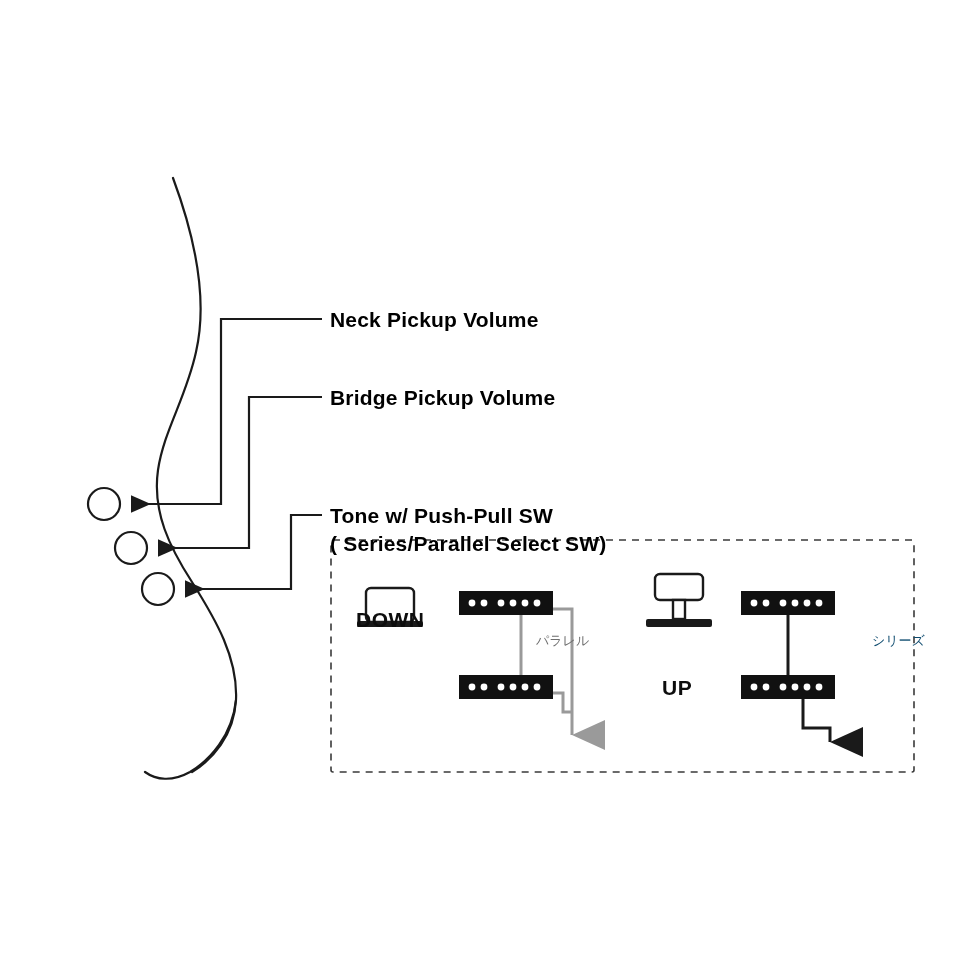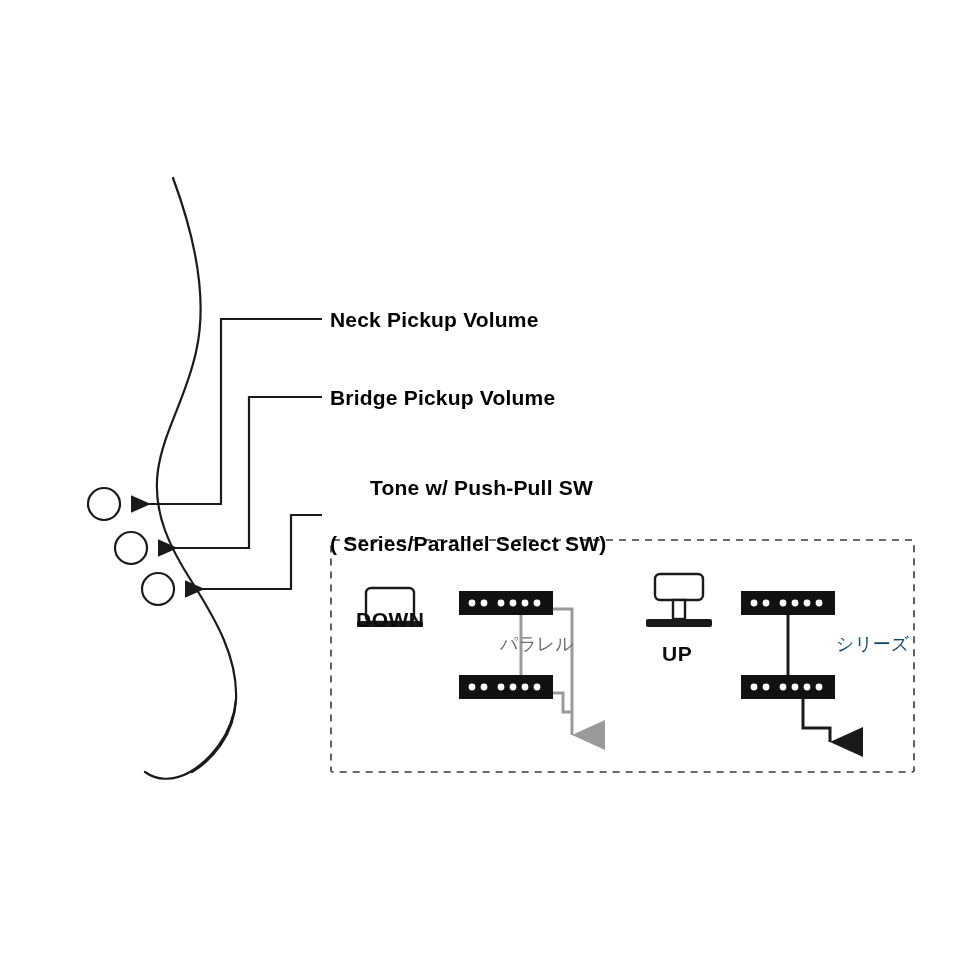--- a/index.html
+++ b/index.html
@@ -30,38 +30,39 @@
   .callout-label {
     position: absolute;
     font-weight: bold;
     font-size: 21px;
     letter-spacing: 0.2px;
     white-space: nowrap;
     color: #000000;
   }
   #label-neck   { left: 330px; top: 308px; }
   #label-bridge { left: 330px; top: 386px; }
-  #label-tone   { left: 330px; top: 476px; margin-left: 40px; }
+  #label-tone   { left: 330px; top: 504px; }
   #label-tone2  { left: 330px; top: 532px; }
 
   .sw-caption {
     position: absolute;
     font-weight: bold;
     font-size: 21px;
     letter-spacing: 0.5px;
     color: #0d0d0d;
   }
   #cap-down { left: 356px; top: 608px; }
-  #cap-up   { left: 662px; top: 642px; }
+  #cap-up   { left: 662px; top: 676px; }
 
   .wire-label {
     position: absolute;
-    font-size: 18px;
+    font-size: 13px;
     color: #6f6f6f;
     white-space: nowrap;
+    margin-left: 36px;
   }
   #wlabel-parallel { left: 500px; top: 632px; }
   #wlabel-series   { left: 836px; top: 632px; color: #0c4a6e; }
 </style>
 </head>
 <body>
 
 <div id="stage">
 
   <svg id="bg-svg" viewBox="0 0 960 960">

